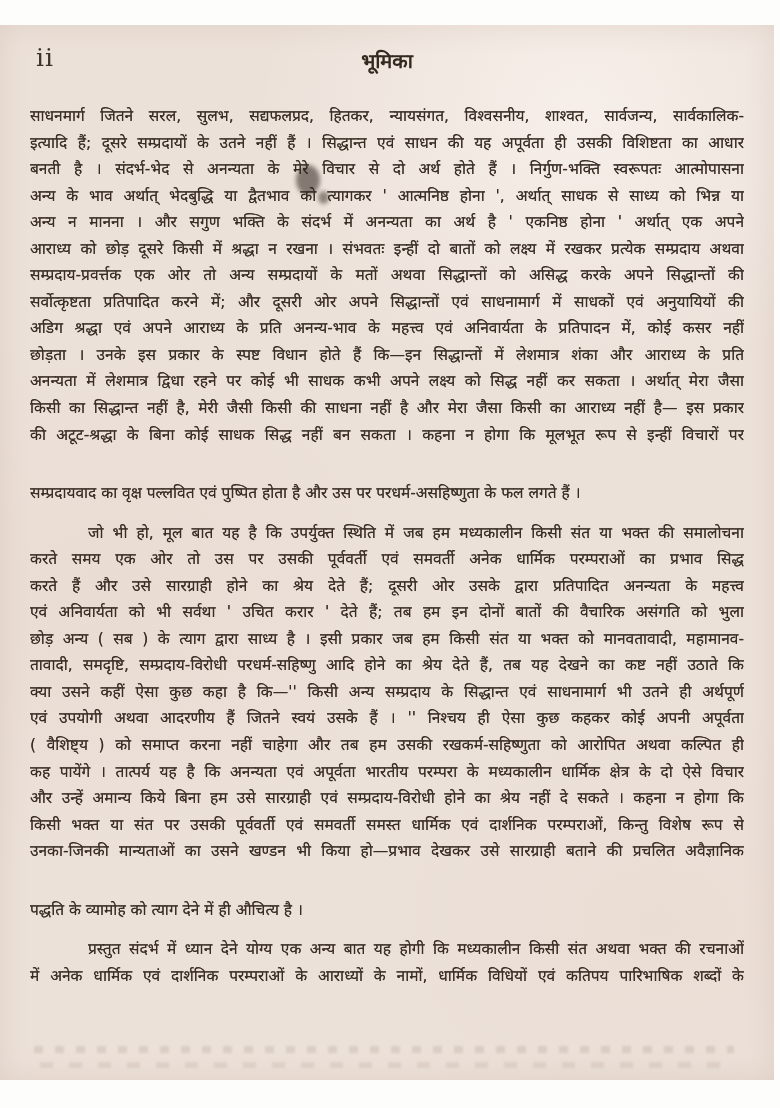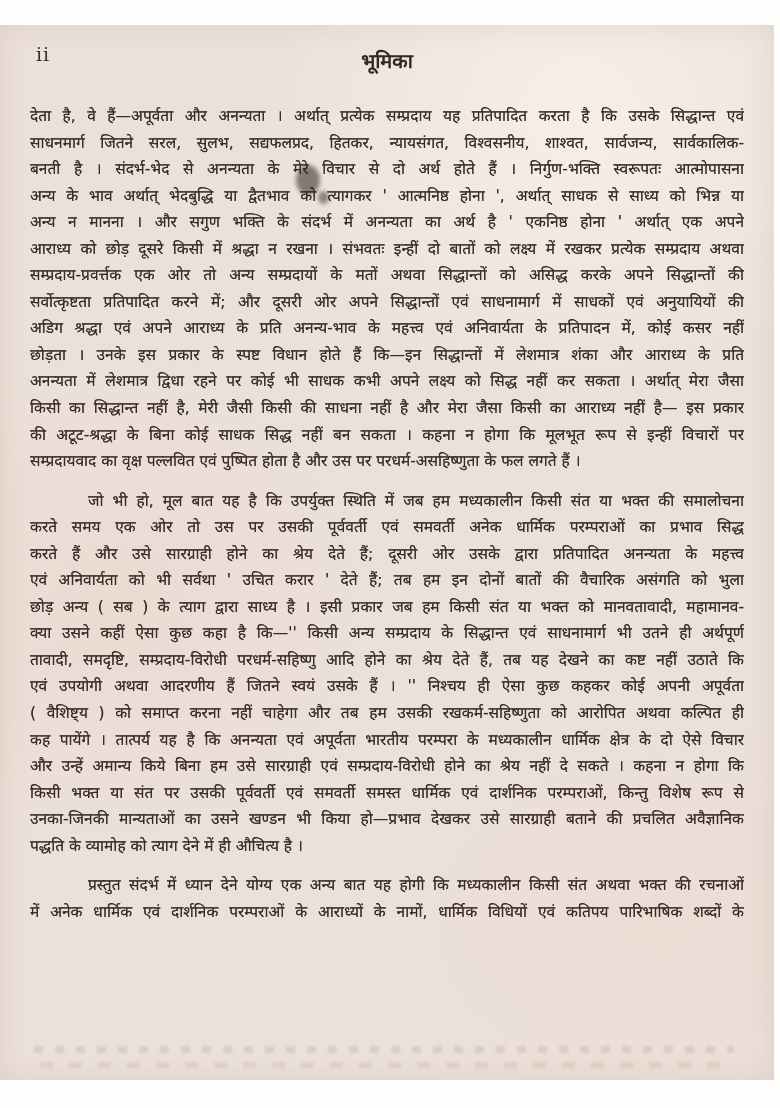--- a/index.html
+++ b/index.html
@@ -13,39 +13,39 @@
     background:
       radial-gradient(ellipse 60% 40% at 75% 8%, rgba(255,250,246,.55), rgba(255,250,246,0) 70%),
       radial-gradient(ellipse 50% 35% at 15% 55%, rgba(226,210,200,.35), rgba(226,210,200,0) 75%),
       radial-gradient(ellipse 55% 30% at 85% 85%, rgba(228,212,202,.3), rgba(228,212,202,0) 70%),
       #ece1d9;
     box-shadow:inset 0 0 28px rgba(160,130,110,.18);
   }
   .page-num{
     position:absolute;left:36px;top:18px;
     font-family:"DejaVu Serif",serif;
-    font-size:19px;color:#3c322b;letter-spacing:1px;
+    font-size:25px;color:#3c322b;letter-spacing:1px;
   }
   .page-title{
     margin:0;position:absolute;left:0;top:22px;width:100%;
     text-align:center;font-size:20px;font-weight:bold;color:#33291f;
   }
   .body-text{
     position:absolute;left:30px;top:78px;width:714px;
   }
   .para{margin:0 0 13px 0;}
   .para:nth-child(3){margin-top:11px;}
   .line{
     height:26.55px;overflow:hidden;
     font-size:15.5px;line-height:26.55px;color:#382c24;
     text-align:justify;text-align-last:justify;
     text-shadow:0 0 .4px rgba(56,44,36,.65);
   }
   .line.indent{padding-left:58px;}
-  .line.last{text-align-last:left;}
+  .line.last{text-align-last:left;margin-top:32px;}
   .smudge{
     position:absolute;border-radius:50%;
     background:#2e241d;filter:blur(2.2px);
   }
   .smudge.s1{left:296px;top:140px;width:24px;height:30px;opacity:.55;}
   .smudge.s2{left:318px;top:166px;width:11px;height:13px;opacity:.5;}
   .ghost{
     position:absolute;left:34px;right:40px;bottom:8px;height:30px;
     opacity:.5;filter:blur(1.1px);
     background:
@@ -55,43 +55,43 @@
 </style>
 </head>
 <body>
 
 <div class="page">
   <span class="page-num">ii</span>
   <h1 class="page-title">भूमिका</h1>
 
   <main class="body-text">
       <div class="para">
-        <div class="line">देता है, वे हैं—अपूर्वता और अनन्यता ।  अर्थात् प्रत्येक सम्प्रदाय यह प्रतिपादित करता है कि उसके सिद्धान्त एवं</div>
         <div class="line">साधनमार्ग जितने सरल, सुलभ, सद्यफलप्रद, हितकर, न्यायसंगत, विश्वसनीय, शाश्वत, सार्वजन्य, सार्वकालिक-</div>
+        <div class="line">इत्यादि हैं; दूसरे सम्प्रदायों के उतने नहीं हैं ।  सिद्धान्त एवं साधन की यह अपूर्वता ही उसकी विशिष्टता का आधार</div>
         <div class="line">बनती है ।  संदर्भ-भेद से अनन्यता के मेरे विचार से दो अर्थ होते हैं ।  निर्गुण-भक्ति स्वरूपतः आत्मोपासना</div>
         <div class="line">अन्य के भाव अर्थात् भेदबुद्धि या द्वैतभाव को त्यागकर ' आत्मनिष्ठ होना ', अर्थात् साधक से साध्य को भिन्न या</div>
         <div class="line">अन्य न मानना ।  और सगुण भक्ति के संदर्भ में अनन्यता का अर्थ है ' एकनिष्ठ होना ' अर्थात् एक अपने</div>
         <div class="line">आराध्य को छोड़ दूसरे किसी में श्रद्धा न रखना ।  संभवतः इन्हीं दो बातों को लक्ष्य में रखकर प्रत्येक सम्प्रदाय अथवा</div>
         <div class="line">सम्प्रदाय-प्रवर्त्तक एक ओर तो अन्य सम्प्रदायों के मतों अथवा सिद्धान्तों को असिद्ध करके अपने सिद्धान्तों की</div>
         <div class="line">सर्वोत्कृष्टता प्रतिपादित करने में; और दूसरी ओर अपने सिद्धान्तों एवं साधनामार्ग में साधकों एवं अनुयायियों की</div>
         <div class="line">अडिग श्रद्धा एवं अपने आराध्य के प्रति अनन्य-भाव के महत्त्व एवं अनिवार्यता के प्रतिपादन में, कोई कसर नहीं</div>
         <div class="line">छोड़ता ।  उनके इस प्रकार के स्पष्ट विधान होते हैं कि—इन सिद्धान्तों में लेशमात्र शंका और आराध्य के प्रति</div>
         <div class="line">अनन्यता में लेशमात्र द्विधा रहने पर कोई भी साधक कभी अपने लक्ष्य को सिद्ध नहीं कर सकता ।  अर्थात् मेरा जैसा</div>
         <div class="line">किसी का सिद्धान्त नहीं है, मेरी जैसी किसी की साधना नहीं है और मेरा जैसा किसी का आराध्य नहीं है— इस प्रकार</div>
         <div class="line">की अटूट-श्रद्धा के बिना कोई साधक सिद्ध नहीं बन सकता ।  कहना न होगा कि मूलभूत रूप से इन्हीं विचारों पर</div>
         <div class="line last">सम्प्रदायवाद का वृक्ष पल्लवित एवं पुष्पित होता है और उस पर परधर्म-असहिष्णुता के फल लगते हैं ।</div>
       </div>
       <div class="para">
         <div class="line indent">जो भी हो, मूल बात यह है कि उपर्युक्त स्थिति में जब हम मध्यकालीन किसी संत या भक्त की समालोचना</div>
         <div class="line">करते समय एक ओर तो उस पर उसकी पूर्ववर्ती एवं समवर्ती अनेक धार्मिक परम्पराओं का प्रभाव सिद्ध</div>
         <div class="line">करते हैं और उसे सारग्राही होने का श्रेय देते हैं; दूसरी ओर उसके द्वारा प्रतिपादित अनन्यता के महत्त्व</div>
         <div class="line">एवं अनिवार्यता को भी सर्वथा ' उचित करार ' देते हैं; तब हम इन दोनों बातों की वैचारिक असंगति को भुला</div>
         <div class="line">छोड़ अन्य ( सब ) के त्याग द्वारा साध्य है ।  इसी प्रकार जब हम किसी संत या भक्त को मानवतावादी, महामानव-</div>
+        <div class="line">तावादी, समदृष्टि, सम्प्रदाय-विरोधी परधर्म-सहिष्णु आदि होने का श्रेय देते हैं, तब यह देखने का कष्ट नहीं उठाते कि</div>
         <div class="line">क्या उसने कहीं ऐसा कुछ कहा है कि—'' किसी अन्य सम्प्रदाय के सिद्धान्त एवं साधनामार्ग भी उतने ही अर्थपूर्ण</div>
-        <div class="line">तावादी, समदृष्टि, सम्प्रदाय-विरोधी परधर्म-सहिष्णु आदि होने का श्रेय देते हैं, तब यह देखने का कष्ट नहीं उठाते कि</div>
         <div class="line">एवं उपयोगी अथवा आदरणीय हैं जितने स्वयं उसके हैं । ''  निश्चय ही ऐसा कुछ कहकर कोई अपनी अपूर्वता</div>
         <div class="line">( वैशिष्ट्य ) को समाप्त करना नहीं चाहेगा और तब हम उसकी रखकर्म-सहिष्णुता को आरोपित अथवा कल्पित ही</div>
         <div class="line">कह पायेंगे ।  तात्पर्य यह है कि अनन्यता एवं अपूर्वता भारतीय परम्परा के मध्यकालीन धार्मिक क्षेत्र के दो ऐसे विचार</div>
         <div class="line">और उन्हें अमान्य किये बिना हम उसे सारग्राही एवं सम्प्रदाय-विरोधी होने का श्रेय नहीं दे सकते ।  कहना न होगा कि</div>
         <div class="line">किसी भक्त या संत पर उसकी पूर्ववर्ती एवं समवर्ती समस्त धार्मिक एवं दार्शनिक परम्पराओं, किन्तु विशेष रूप से</div>
         <div class="line">उनका-जिनकी मान्यताओं का उसने खण्डन भी किया हो—प्रभाव देखकर उसे सारग्राही बताने की प्रचलित अवैज्ञानिक</div>
         <div class="line last">पद्धति के व्यामोह को त्याग देने में ही औचित्य है ।</div>
       </div>
       <div class="para">
         <div class="line indent">प्रस्तुत संदर्भ में ध्यान देने योग्य एक अन्य बात यह होगी कि मध्यकालीन किसी संत अथवा भक्त की रचनाओं</div>

